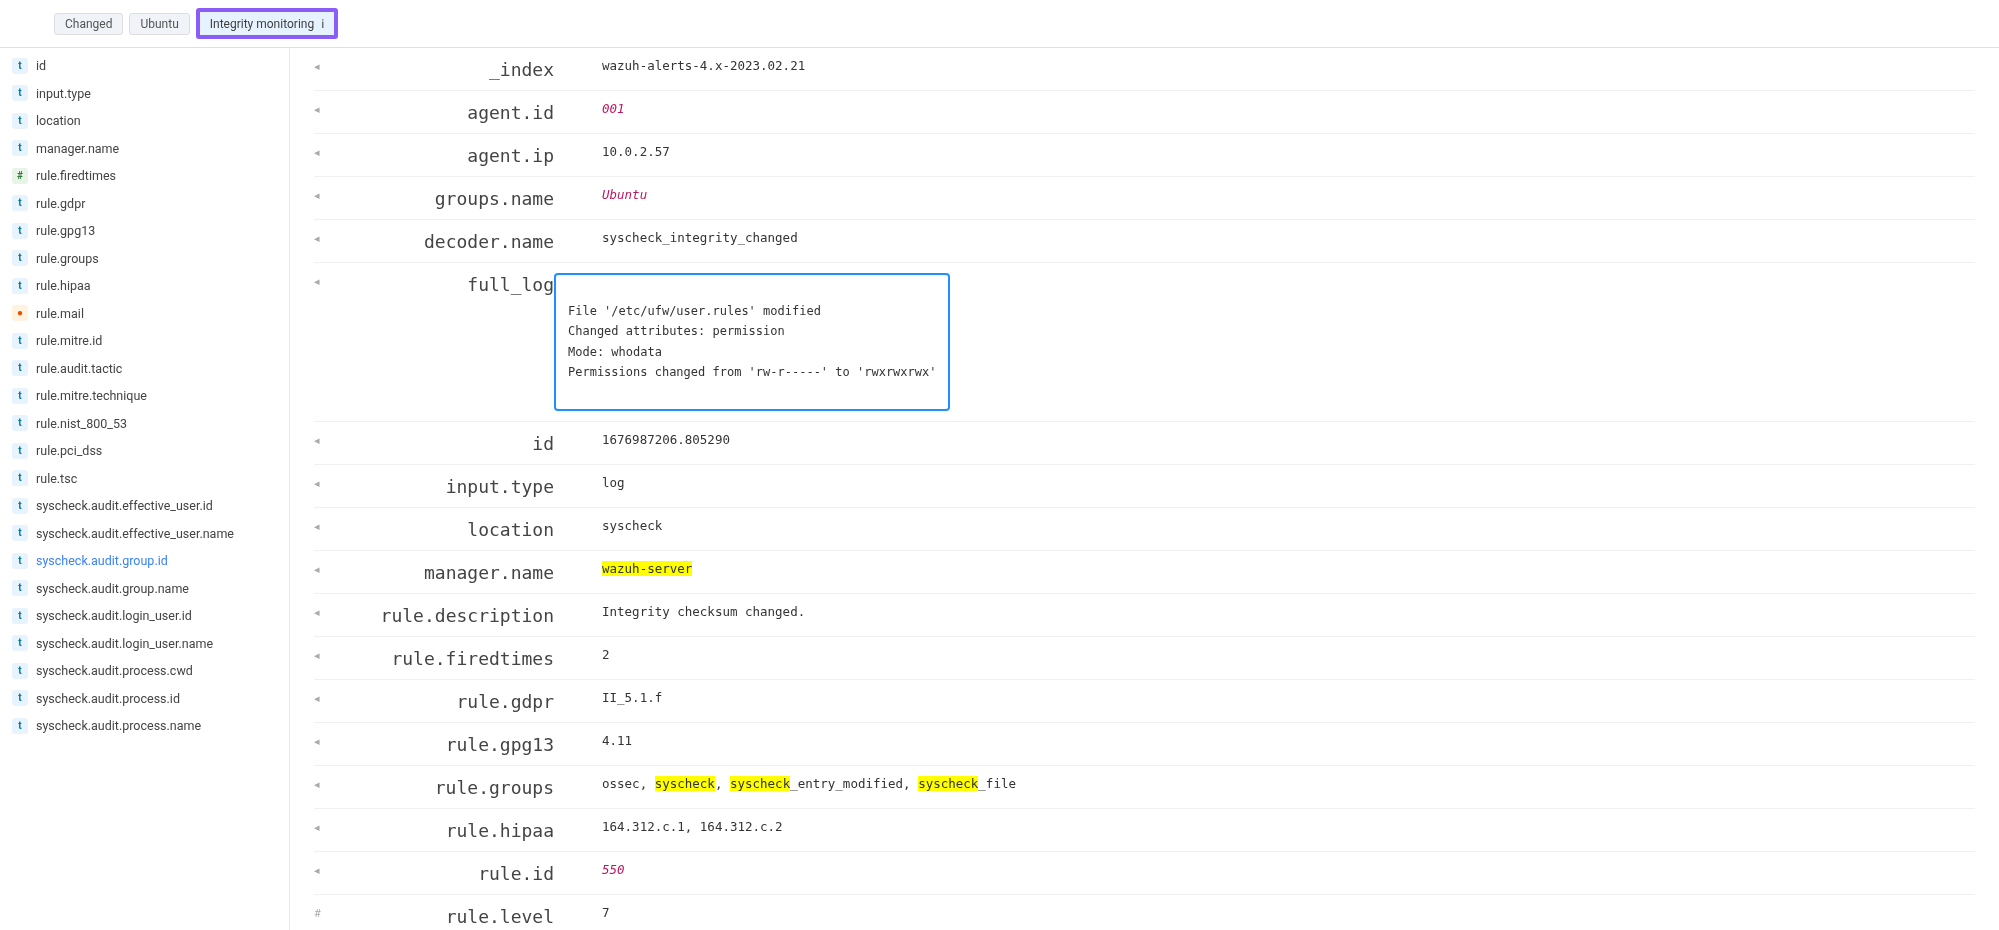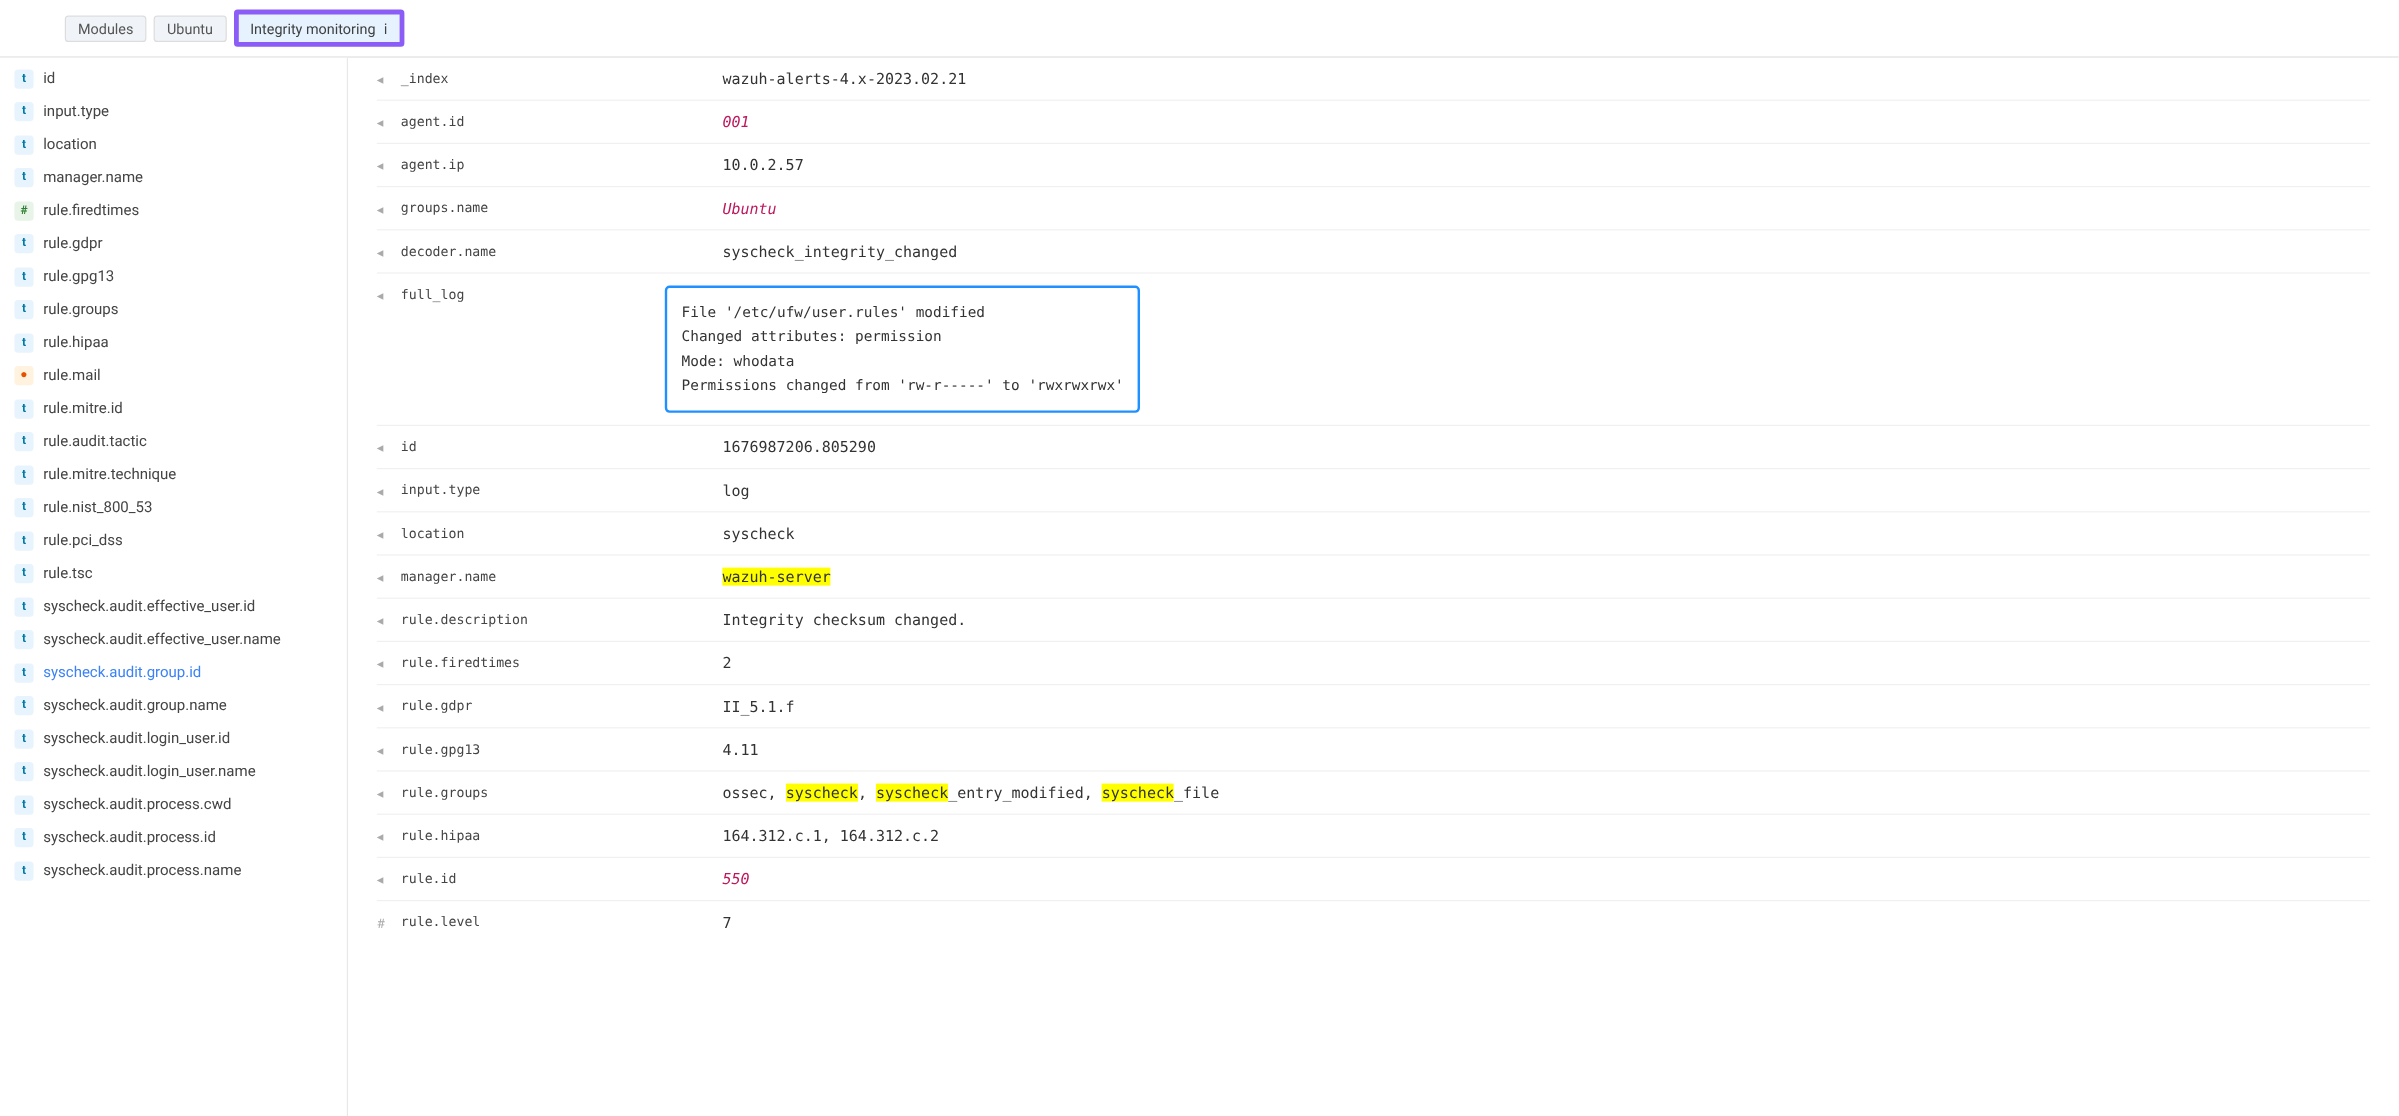--- a/index.html
+++ b/index.html
@@ -52,33 +52,33 @@
     .field-row {
       display: flex; align-items: flex-start; padding: 10px 0;
       border-bottom: 1px solid #f0f0f0; min-height: 36px;
     }
     .field-row:last-child { border-bottom: none; }
     .field-toggle {
       width: 20px; flex-shrink: 0; color: #aaa; font-size: 11px;
       cursor: pointer; padding-top: 2px;
     }
     .field-name {
-      width: 220px; flex-shrink: 0; font-size: 11px; color: #444;
-      font-family: monospace; padding-top: 1px;
+      width: 220px; flex-shrink: 0; font-size: 18px; color: #444;
+      font-family: monospace; padding-top: 1px; text-align: right;
     }
     .field-value {
       flex: 1; font-size: 12.5px; color: #333; font-family: monospace;
       word-break: break-all;
       margin-left: 48px;
     }
     .field-value.link { color: #be185d; cursor: pointer; font-style: italic; }
 
     
     .full-log-box {
-      border: 2px solid #1e90ff; border-radius: 4px; padding: 10px 12px;
+      border: 2px solid #1e90ff; border-radius: 4px; padding: 26px 12px;
       font-family: monospace; font-size: 12px; color: #333; line-height: 1.7;
       background: #fff;
     }
     .full-log-box .log-line { display: block; }
 
     
     .highlight-yellow { background: #ffff00; }
 
     
     .groups-value { font-family: monospace; font-size: 12.5px; }
@@ -93,21 +93,21 @@
   </style>
 </head>
 <body>
 
 <nav class="top-nav">
   <span class="nav-hamburger"></span>
   <span class="nav-home-icon"></span>
   <span class="nav-logo"></span>
   <span class="nav-dropdown-arrow"></span>
   <div class="nav-breadcrumb">
-    <span class="nav-breadcrumb-item">Modules</span>
+    <span class="nav-breadcrumb-item">Changed</span>
     <span class="nav-breadcrumb-item">Ubuntu</span>
     <span class="nav-breadcrumb-item active">
       Integrity monitoring
       <span style="margin-left:4px; font-size:12px;">ℹ</span>
     </span>
   </div>
 </nav>
 
 <div class="main-layout">
 

